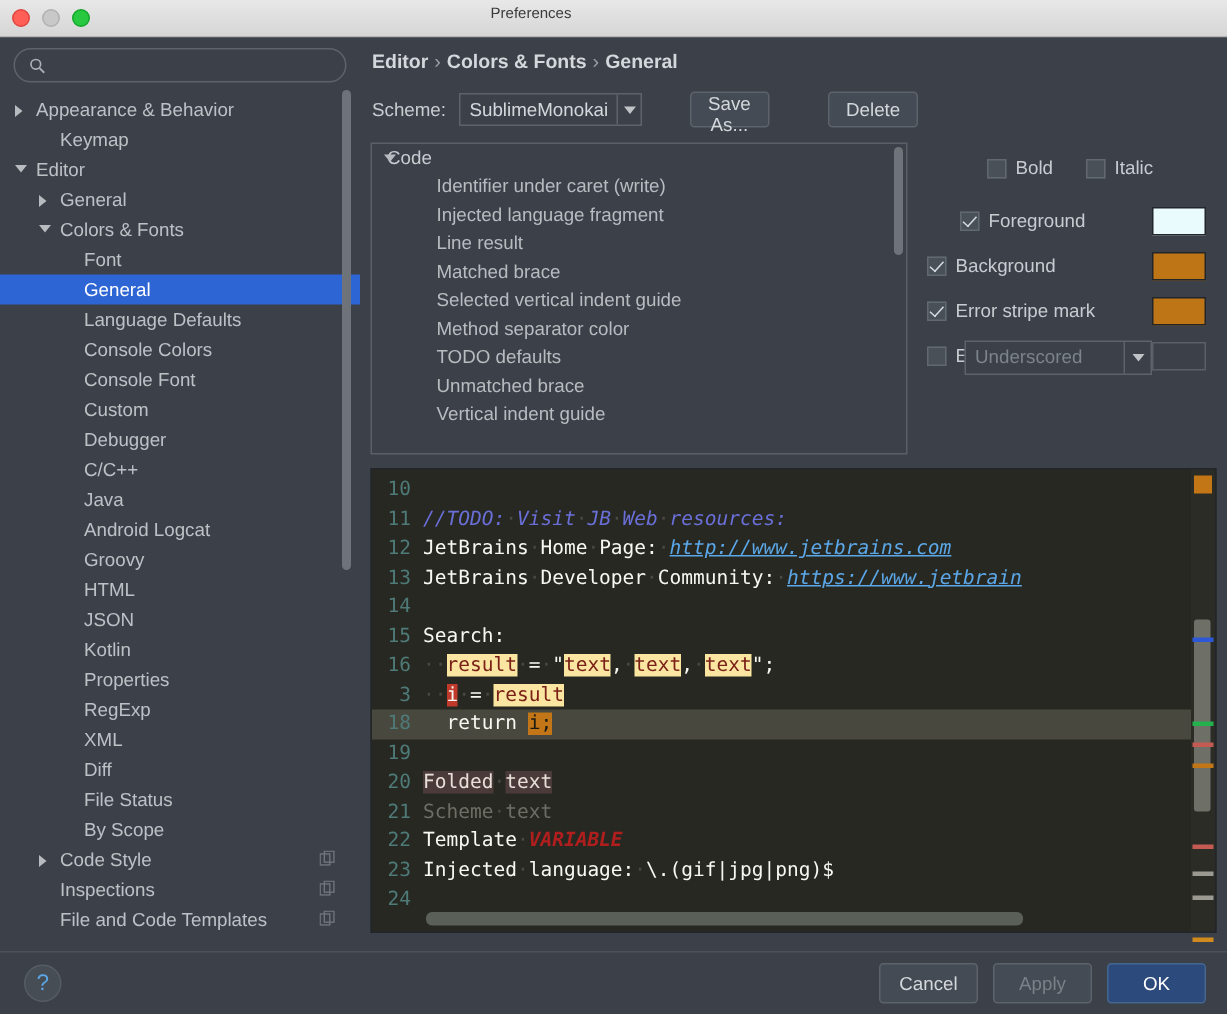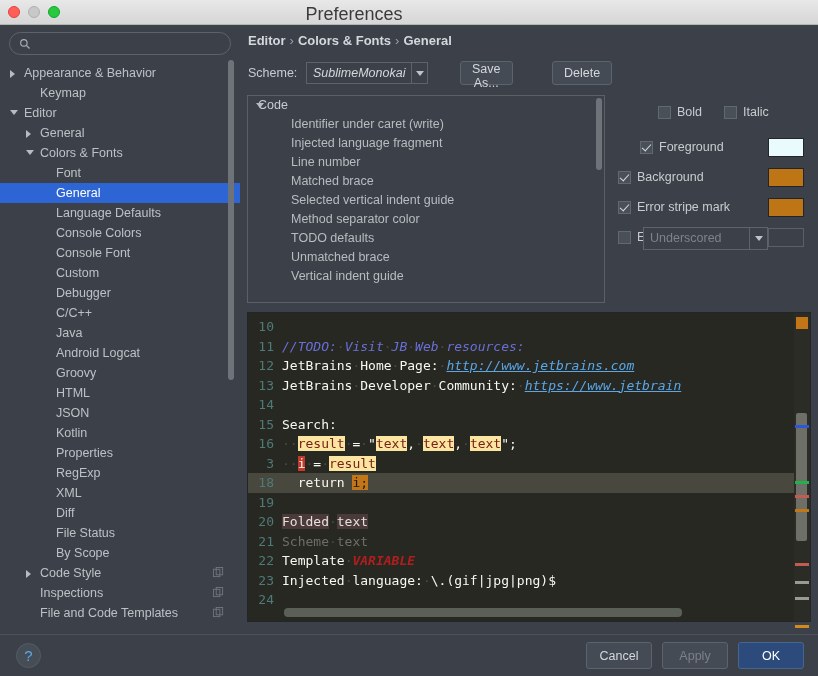--- a/index.html
+++ b/index.html
@@ -21,21 +21,21 @@
     background: linear-gradient(to bottom, #e8e8e8, #d6d6d6);
     border-bottom: 1px solid #b4b4b4;
   }
   .traffic { position: absolute; top: 6px; left: 8px; display: flex; gap: 8px; }
   .dot { width: 12px; height: 12px; border-radius: 50%; }
   .dot.red { background: #ff5f57; border: 1px solid #e0443e; }
   .dot.yellow { background: #c8c8c8; border: 1px solid #b0b0b0; }
   .dot.green { background: #28c840; border: 1px solid #13a72b; }
   .title-text {
     position: absolute; left: 0; top: 4px; width: 708px;
-    text-align: center; font-size: 18px; color: #3b3b3b;
+    text-align: center; font-size: 10px; color: #3b3b3b;
   }
 
   
   .sidebar {
     position: absolute; left: 0; top: 25px; width: 240px; height: 609px;
     background: #3c4149;
   }
   .search-wrap { padding: 7px 9px 6px 9px; }
   .search-box {
     position: relative;
@@ -343,36 +343,36 @@
         </div>
       </div>
     <div class="sb-vert sidebar-scroll"></div>
   </div>
 
   <div class="content">
     <div class="breadcrumb" id="breadcrumb"><span>Editor</span><span class="sep">›</span><span>Colors &amp; Fonts</span><span class="sep">›</span><span>General</span></div>
 
     <div class="scheme-row">
       <span class="scheme-label">Scheme:</span>
-      <div class="combo" style="left:58px; top:0; width:122px;font-style:italic;">
+      <div class="combo" style="left:58px; top:0; width:122px;">
         <div class="cval">SublimeMonokai</div>
         <div class="carrow">
             <i class="caret-dn"></i>
           </div>
       </div>
       <button class="btn" style="position:absolute;left:212px;top:-1px;">Save As...</button>
       <button class="btn" style="position:absolute;left:304px;top:-1px;">Delete</button>
     </div>
 
     <div class="attrs-panel">
       <div class="attrs-list" id="attrs-list">
           <div class="attr-row group"><i class="arrow open"></i><span>Code</span></div>
           <div class="attr-row">Identifier under caret (write)</div>
           <div class="attr-row">Injected language fragment</div>
-          <div class="attr-row">Line number</div>
+          <div class="attr-row">Line result</div>
           <div class="attr-row">Matched brace</div>
           <div class="attr-row">Selected vertical indent guide</div>
           <div class="attr-row">Method separator color</div>
           <div class="attr-row">TODO defaults</div>
           <div class="attr-row">Unmatched brace</div>
           <div class="attr-row">Vertical indent guide</div>
         </div>
       <div class="sb-vert attrs-scroll"></div>
     </div>
 

